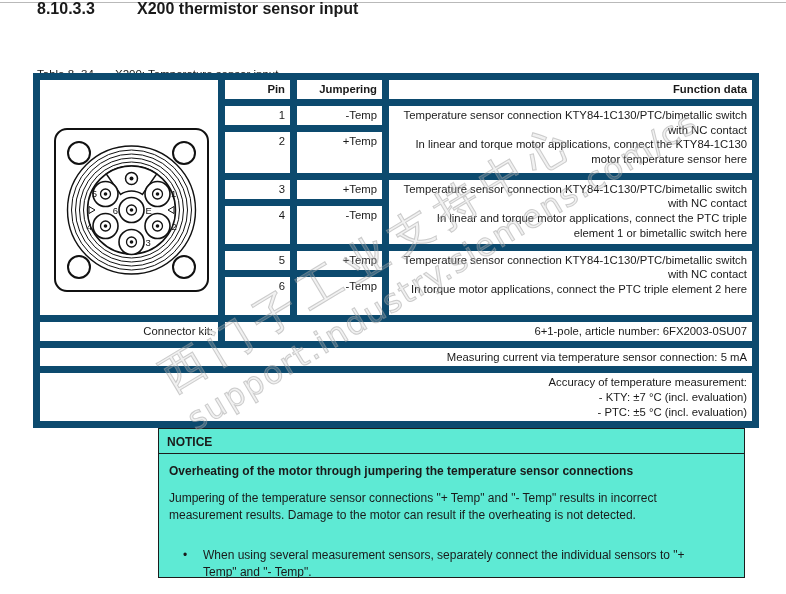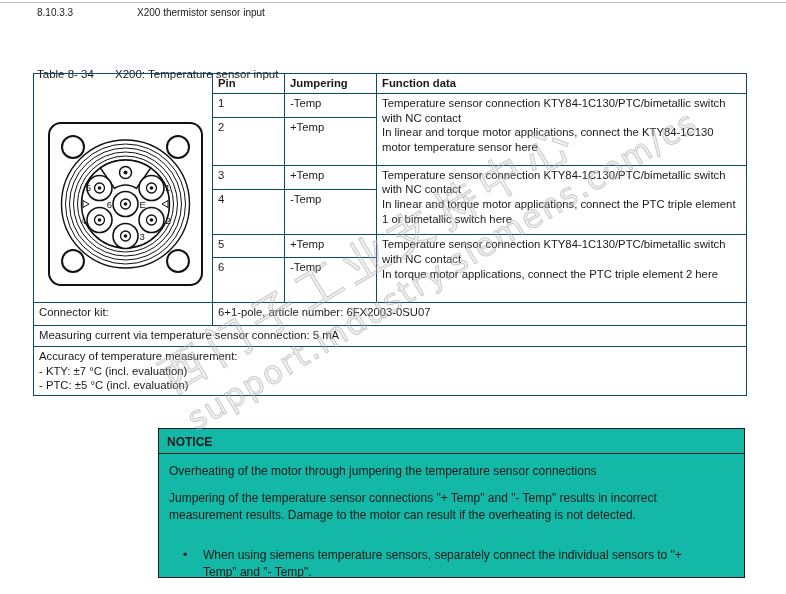--- a/index.html
+++ b/index.html
@@ -2,46 +2,46 @@
 <html><head>
 <meta charset="utf-8">
 <style>
   html,body{margin:0;padding:0;}
   body{
     width:786px;height:594px;position:relative;overflow:hidden;
     background:#ffffff;color:#1a1a1a;
     font-family:"Liberation Sans",sans-serif;
   }
   .top-rule{position:absolute;left:0;top:2px;width:786px;height:1px;background:#b9b9b9;}
-  .section-heading{position:absolute;left:37px;top:7px;font-size:10px;font-weight:normal;white-space:nowrap;}
+  .section-heading{position:absolute;left:37px;top:0;font-size:16px;font-weight:bold;white-space:nowrap;}
   .section-number{display:inline-block;width:100px;}
   .table-caption{position:absolute;left:37px;top:68px;font-size:11.5px;white-space:nowrap;}
   .caption-label{display:inline-block;width:78px;}
 
   table.pin-table{
     position:absolute;left:33px;top:73px;border-collapse:collapse;table-layout:fixed;
     font-size:11.3px;
   }
   .pin-table td,.pin-table th{
-    border:1px solid #0c4a6e;padding:2px 5px;vertical-align:top;text-align:left;
+    border:7px solid #0c4a6e;padding:2px 5px;vertical-align:top;text-align:right;
     line-height:1.32;font-weight:normal;overflow:hidden;
   }
   .pin-table th{font-weight:bold;}
   .r-h19{height:19px;} .r-h22{height:22px;} .r-h48{height:48px;}
   .r-h23{height:23px;} .r-h45{height:45px;} .r-h21{height:21px;} .r-h49{height:49px;}
   td.tech,td.pre{white-space:pre-line;line-height:1.3;}
   td.img-cell{padding:0;vertical-align:top;}
 
   .notice-box{
     position:absolute;left:158px;top:428px;width:587px;height:150px;
-    border:1px solid #1c1c1c;box-sizing:border-box;background:#14b8a6;overflow:hidden;
+    border:1px solid #1c1c1c;box-sizing:border-box;background:#5eead4;overflow:hidden;
   }
   .notice-header{font-weight:bold;font-size:12px;padding:6px 8px 4px;border-bottom:1px solid #1c1c1c;}
   .notice-body{padding:4px 10px 0 10px;font-size:12px;}
-  .notice-heading{font-weight:normal;margin:6px 0 10px 0;line-height:1.3;}
+  .notice-heading{font-weight:bold;margin:6px 0 10px 0;line-height:1.3;}
   .notice-text{margin:0 28px 23px 0;line-height:1.42;}
   .notice-bullet{display:flex;margin:10px 28px 0 14px;line-height:1.42;}
   .bullet-marker{width:20px;flex:0 0 20px;}
 
   .watermark{
     position:absolute;left:150px;top:355px;z-index:6;pointer-events:none;
     transform:rotate(-31deg);transform-origin:0 0;white-space:nowrap;
     color:rgba(200,200,200,0.25);
     -webkit-text-stroke:1px rgba(160,160,160,0.5);
     font-family:"DejaVu Sans",sans-serif;
@@ -196,16 +196,16 @@
 </tbody>
   </table>
 
 <div class="notice-box">
   <div class="notice-header">NOTICE</div>
   <div class="notice-body">
     <div class="notice-heading">Overheating of the motor through jumpering the temperature sensor connections</div>
     <div class="notice-text">Jumpering of the temperature sensor connections "+ Temp" and "- Temp" results in incorrect measurement results. Damage to the motor can result if the overheating is not detected.</div>
     <div class="notice-bullet">
       <span class="bullet-marker">•</span>
-      <span>When using siemens temperature sensors, separately connect the individual sensors to "+ Temp" and "- Temp".</span>
+      <span>When using several measurement sensors, separately connect the individual sensors to "+ Temp" and "- Temp".</span>
     </div>
   </div>
 </div>
 
 </body></html>

